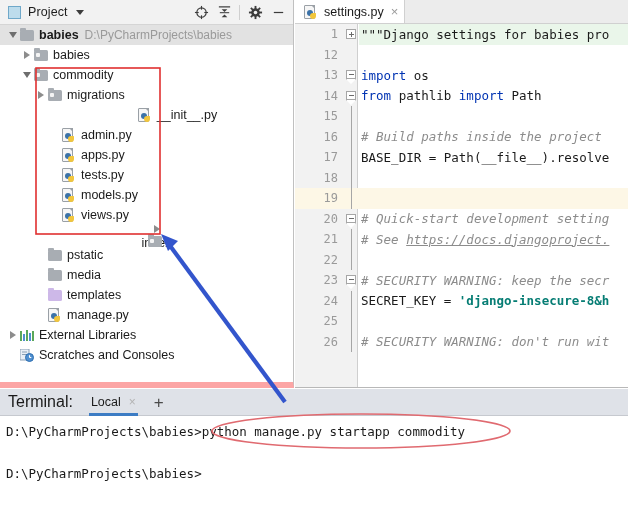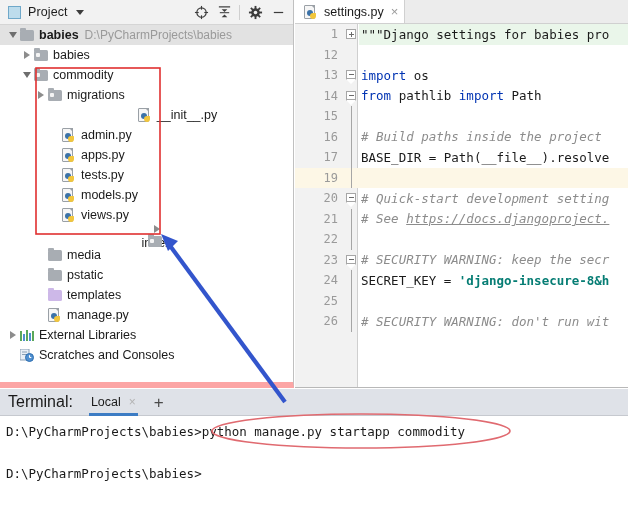--- a/index.html
+++ b/index.html
@@ -467,28 +467,28 @@
           <span class="ico">
             <span class="f-mod"></span>
           </span>
           <span class="lbl">index</span>
         </div>
         <div class="tnode" style="padding-left: 34px;">
           <span class="twist"></span>
           <span class="ico">
             <span class="f-grey"></span>
           </span>
+          <span class="lbl">pstatic</span>
+        </div>
+        <div class="tnode" style="padding-left: 34px;">
+          <span class="twist"></span>
+          <span class="ico">
+            <span class="f-grey"></span>
+          </span>
           <span class="lbl">media</span>
-        </div>
-        <div class="tnode" style="padding-left: 34px;">
-          <span class="twist"></span>
-          <span class="ico">
-            <span class="f-grey"></span>
-          </span>
-          <span class="lbl">pstatic</span>
         </div>
         <div class="tnode" style="padding-left: 34px;">
           <span class="twist"></span>
           <span class="ico">
             <span class="f-purple"></span>
           </span>
           <span class="lbl">templates</span>
         </div>
         <div class="tnode" style="padding-left: 34px;">
           <span class="twist"></span>
@@ -587,20 +587,26 @@
             <span class="lnum-bg"></span>
             <span class="lnum">16</span>
             <span class="fold tailv"></span>
             <span class="code"><span class="cmt"># Build paths inside the project</span></span>
           </div>
           <div class="cline">
             <span class="lnum-bg"></span>
             <span class="lnum">17</span>
             <span class="fold tailv"></span>
             <span class="code"><span class="plain">BASE_DIR = Path(__file__).resolve</span></span>
+          </div>
+          <div class="cline">
+            <span class="lnum-bg"></span>
+            <span class="lnum">18</span>
+            <span class="fold tailv"></span>
+            <span class="code"></span>
           </div>
           <div class="cline hl">
             <span class="lnum-bg"></span>
             <span class="lnum">19</span>
             <span class="fold tailv"></span>
             <span class="code"></span>
           </div>
           <div class="cline">
             <span class="lnum-bg"></span>
             <span class="lnum">20</span>

